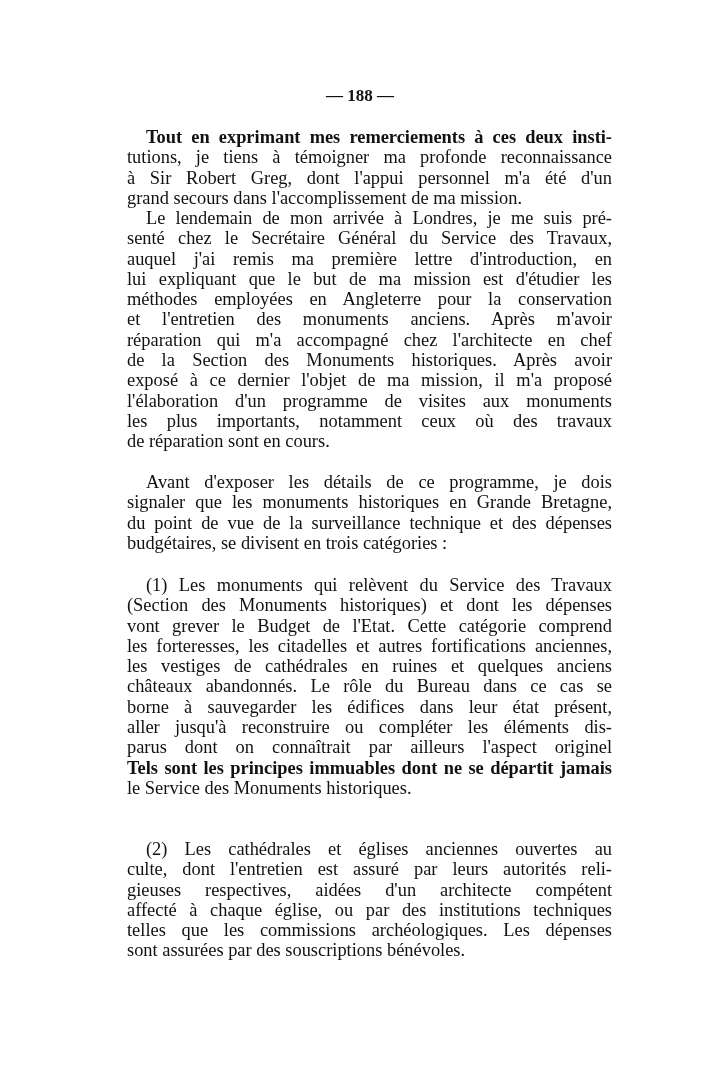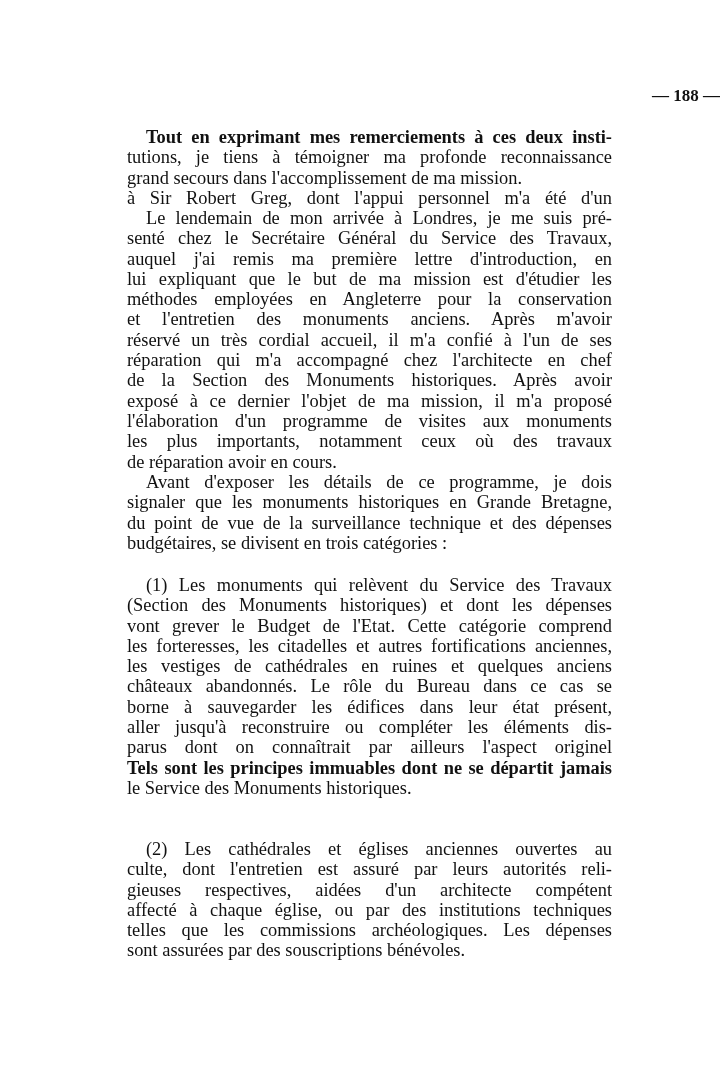--- a/index.html
+++ b/index.html
@@ -3,21 +3,21 @@
 <meta charset="utf-8">
 <style>
   html, body { margin: 0; padding: 0; background: #ffffff; }
   body {
     width: 720px; height: 1082px; position: relative; overflow: hidden;
     font-family: "DejaVu Serif", "Liberation Serif", serif;
     color: #111111;
   }
   .page-number {
     position: absolute; top: 86px; left: 0; width: 720px;
-    text-align: right; font-size: 17px; font-weight: bold;
+    text-align: center; font-size: 17px; font-weight: bold;
     font-family: "Liberation Serif", "DejaVu Serif", serif;
   }
   .text-block {
     position: absolute; left: 127px; width: 485px;
     font-family: "Liberation Serif", "DejaVu Serif", serif;
     font-size: 18.4px;
   }
   .line {
     display: block; height: 20.3px; line-height: 20.3px;
     white-space: nowrap; text-align: justify; text-align-last: justify;
@@ -32,38 +32,37 @@
 <body>
 
 <div>
   <div class="page-number">— 188 —</div>
 
   <div class="text-block" style="top:127px;">
 
     <div class="para" style="top:0px;">
       <span class="line indent b">Tout en exprimant mes remerciements à ces deux insti-</span>
       <span class="line">tutions, je tiens à témoigner ma profonde reconnaissance</span>
+      <span class="line">à Sir Robert Greg, dont l'appui personnel m'a été d'un</span>
       <span class="line last">grand secours dans l'accomplissement de ma mission.</span>
-      <span class="line">à Sir Robert Greg, dont l'appui personnel m'a été d'un</span>
     </div>
 
     <div class="para" style="top:81px;">
       <span class="line indent">Le lendemain de mon arrivée à Londres, je me suis pré-</span>
       <span class="line">senté chez le Secrétaire Général du Service des Travaux,</span>
       <span class="line">auquel j'ai remis ma première lettre d'introduction, en</span>
       <span class="line">lui expliquant que le but de ma mission est d'étudier les</span>
       <span class="line">méthodes employées en Angleterre pour la conservation</span>
       <span class="line">et l'entretien des monuments anciens. Après m'avoir</span>
-      <span class="line">réservé un très cordial accueil, il m'a confié à l'un de ses</span>
       <span class="line">réparation qui m'a accompagné chez l'architecte en chef</span>
       <span class="line">de la Section des Monuments historiques. Après avoir</span>
       <span class="line">exposé à ce dernier l'objet de ma mission, il m'a proposé</span>
       <span class="line">l'élaboration d'un programme de visites aux monuments</span>
       <span class="line">les plus importants, notamment ceux où des travaux</span>
-      <span class="line last">de réparation avoir en cours.</span>
+      <span class="line last">de réparation sont en cours.</span>
     </div>
 
     <div class="para" style="top:345px;">
       <span class="line indent">Avant d'exposer les détails de ce programme, je dois</span>
       <span class="line">signaler que les monuments historiques en Grande Bretagne,</span>
       <span class="line">du point de vue de la surveillance technique et des dépenses</span>
       <span class="line last">budgétaires, se divisent en trois catégories :</span>
     </div>
 
     <div class="para" style="top:448px;">

